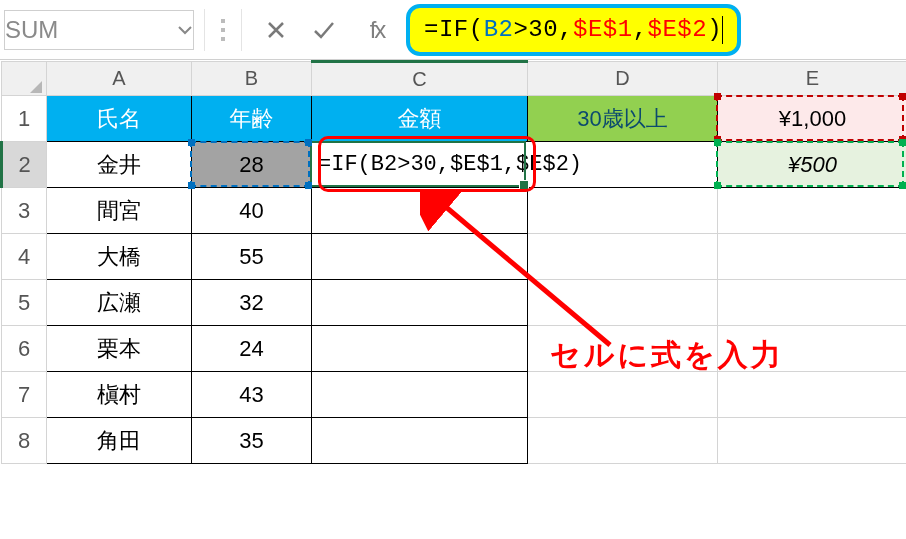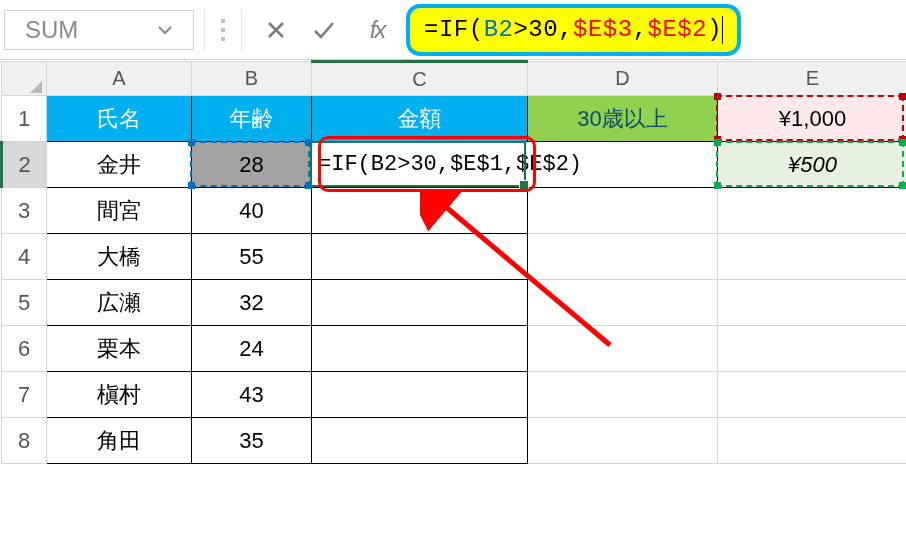--- a/index.html
+++ b/index.html
@@ -22,38 +22,37 @@
     position: relative;
     background: #ffffff;
   }
   .namebox-wrap {
     display: flex;
     align-items: center;
     width: 190px;
     height: 40px;
     border: 1px solid #cfcfcf;
     margin-left: 4px;
-    padding: 0 20px;
+    padding: 0 0;
     color: #8a8a8a;
     font-size: 24px;
     justify-content: space-between;
   }
   .namebox-wrap .chev svg { display:block; }
   .vbar { width:1px; height:42px; background:#e4e4e4; margin:0 10px; }
   .fdots {
     display:flex; flex-direction:column; gap:5px; padding:0 6px;
   }
   .fdots span { width:4px; height:4px; background:#bcbcbc; display:block; }
   .fb-btn {
     width:48px; height:40px; display:flex; align-items:center; justify-content:center;
     color:#858585;
   }
   .fb-btn svg { display:block; }
   .fx-label {
-    font-style: italic;
     font-size: 24px;
     color:#808080;
     width:58px; text-align:center;
     letter-spacing: -2px;
   }
   .formula-highlight {
     position: relative;
     background: #ffff00;
     border: 4px solid #00b0f0;
     border-radius: 14px;
@@ -196,21 +195,21 @@
       </svg>
   </div>
   <div class="fx-label">fx</div>
 
   <div class="formula-highlight">
     <span class="pf-black">=</span>
     <span class="pf-black">IF</span>
     <span class="pf-black">(</span>
     <span class="pf-blue">B2</span>
     <span class="pf-black">&gt;30,</span>
-    <span class="pf-red">$E$3</span>
+    <span class="pf-red">$E$1</span>
     <span class="pf-black">,</span>
     <span class="pf-red">$E$2</span>
     <span class="pf-black">)</span>
     <span class="cursor"></span>
   </div>
 </div>
 
 <div class="grid-wrap">
 <table class="grid">
   <colgroup>
@@ -325,14 +324,15 @@
 
 <svg class="arrow-svg" style="left:420px; top:130px;" width="220" height="170" viewBox="0 0 220 170">
   <defs>
     <marker id="ah" markerWidth="14" markerHeight="12" refX="2" refY="6" orient="auto">
       <path d="M0,0 L14,6 L0,12 Z" fill="#ff0000"></path>
     </marker>
   </defs>
   <line x1="190" y1="155" x2="20" y2="12" stroke="#ff0000" stroke-width="5" marker-end="url(#ah)"></line>
 </svg>
 
+<div class="annot" style="left:550px; top:275px;">セルに式を入力</div>
 
 </div>
 
 </body></html>

